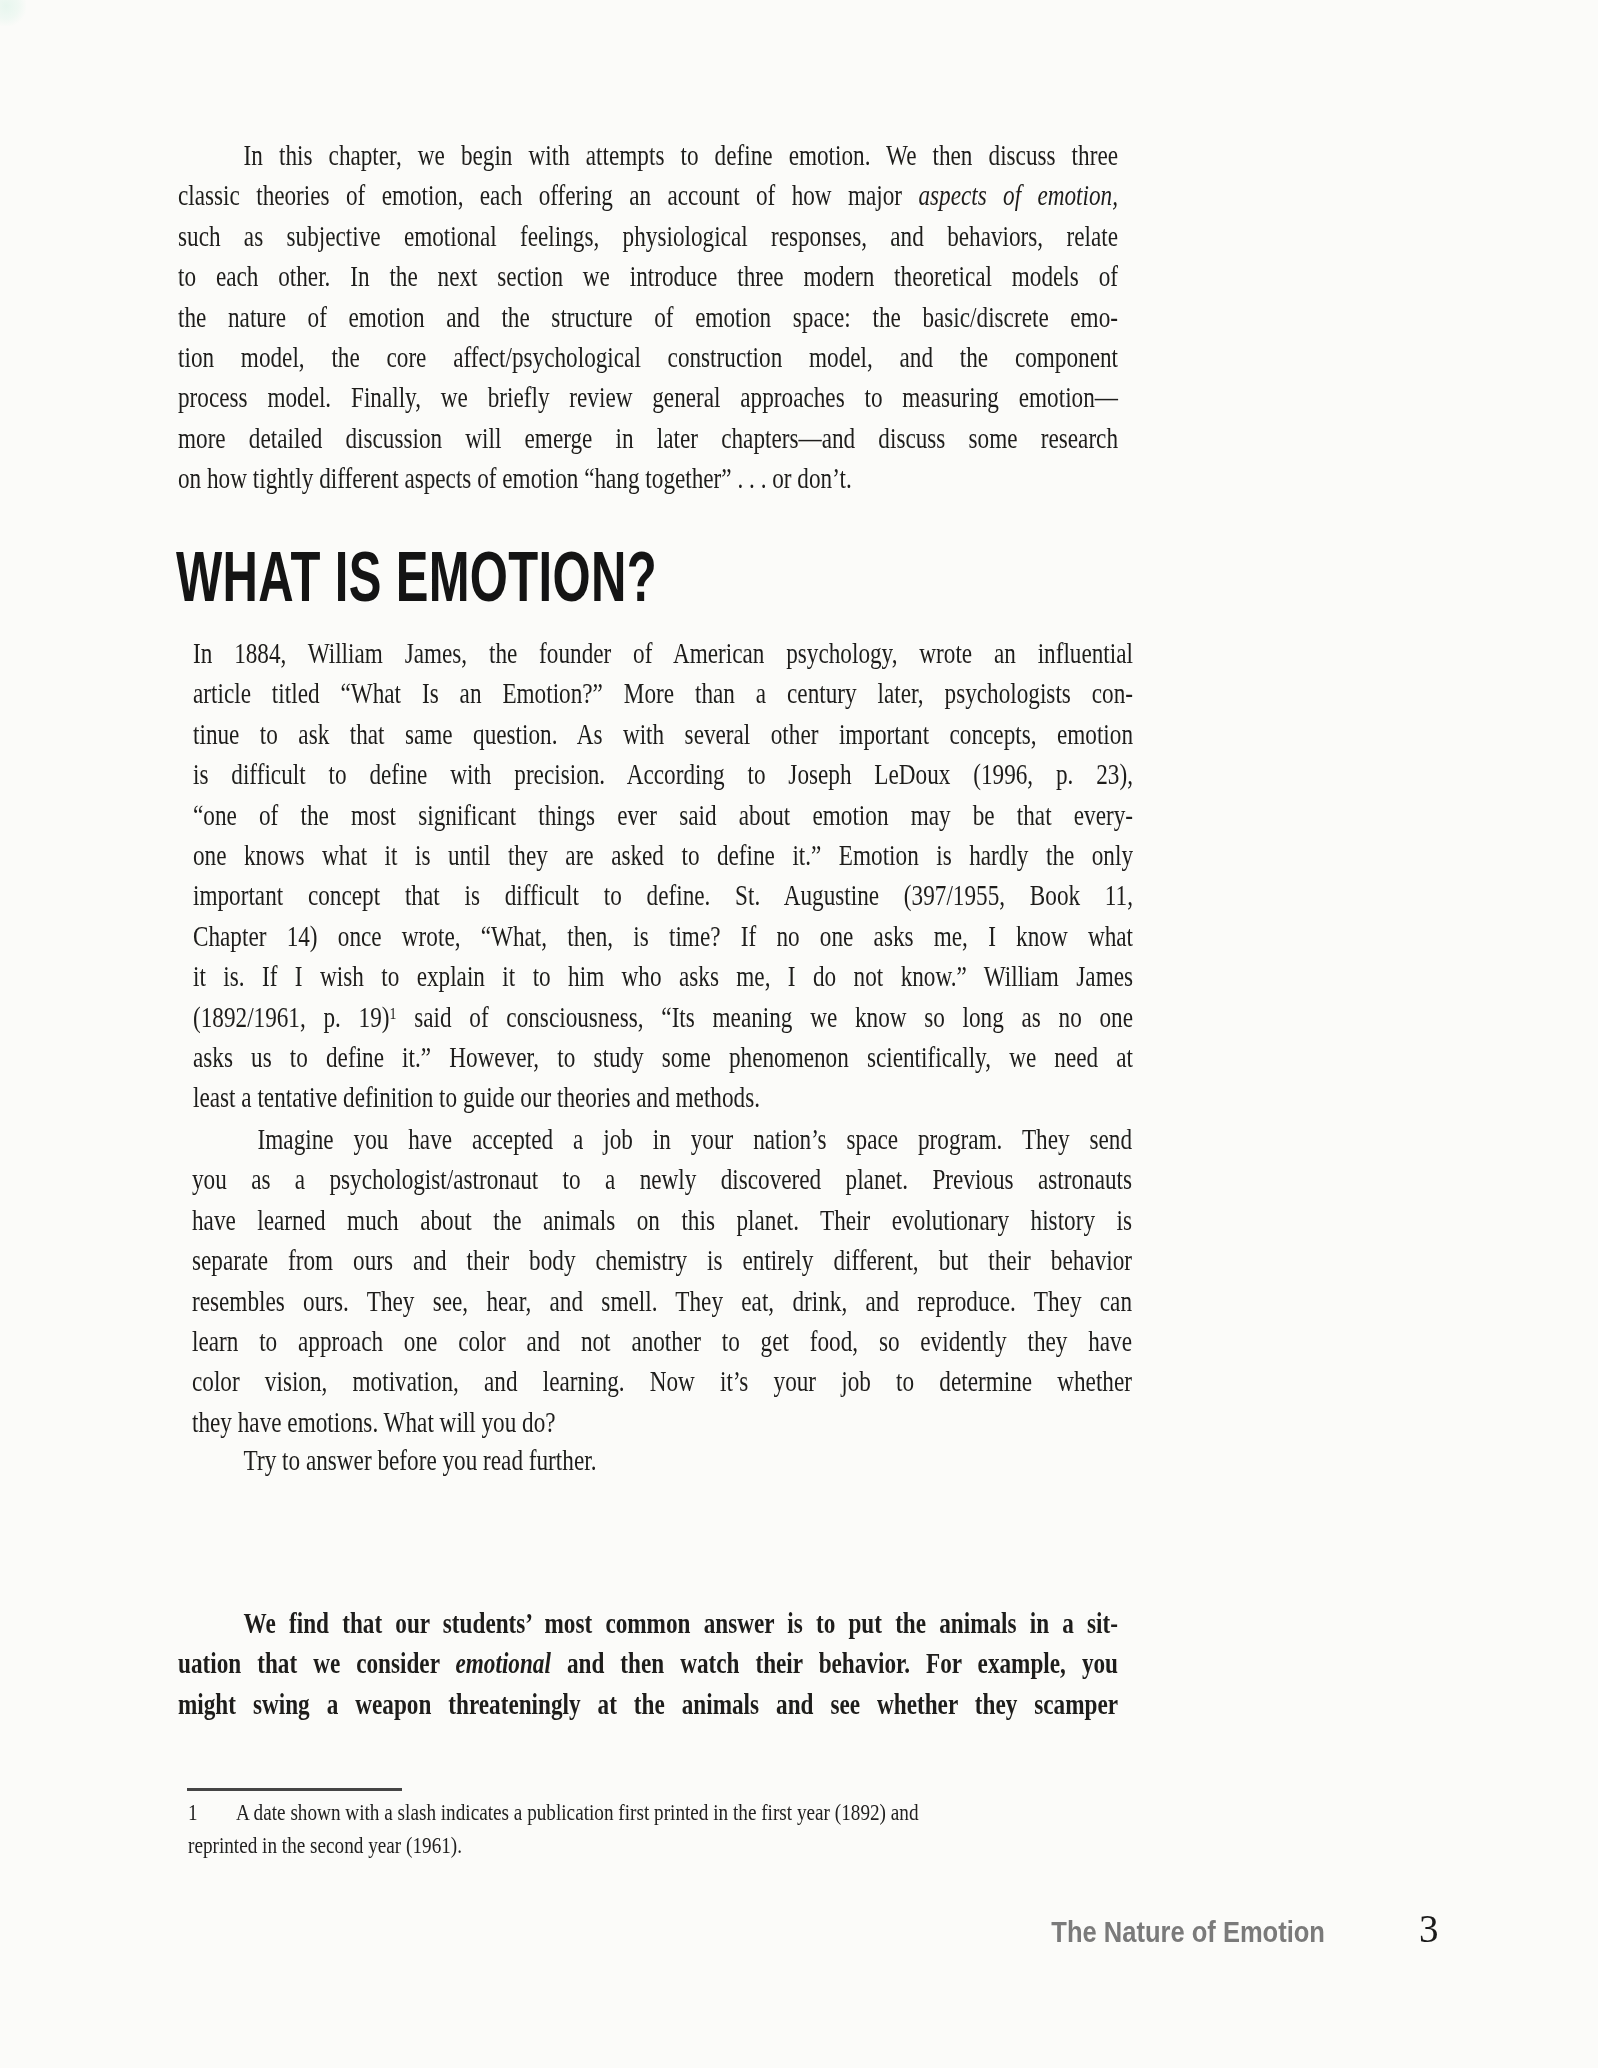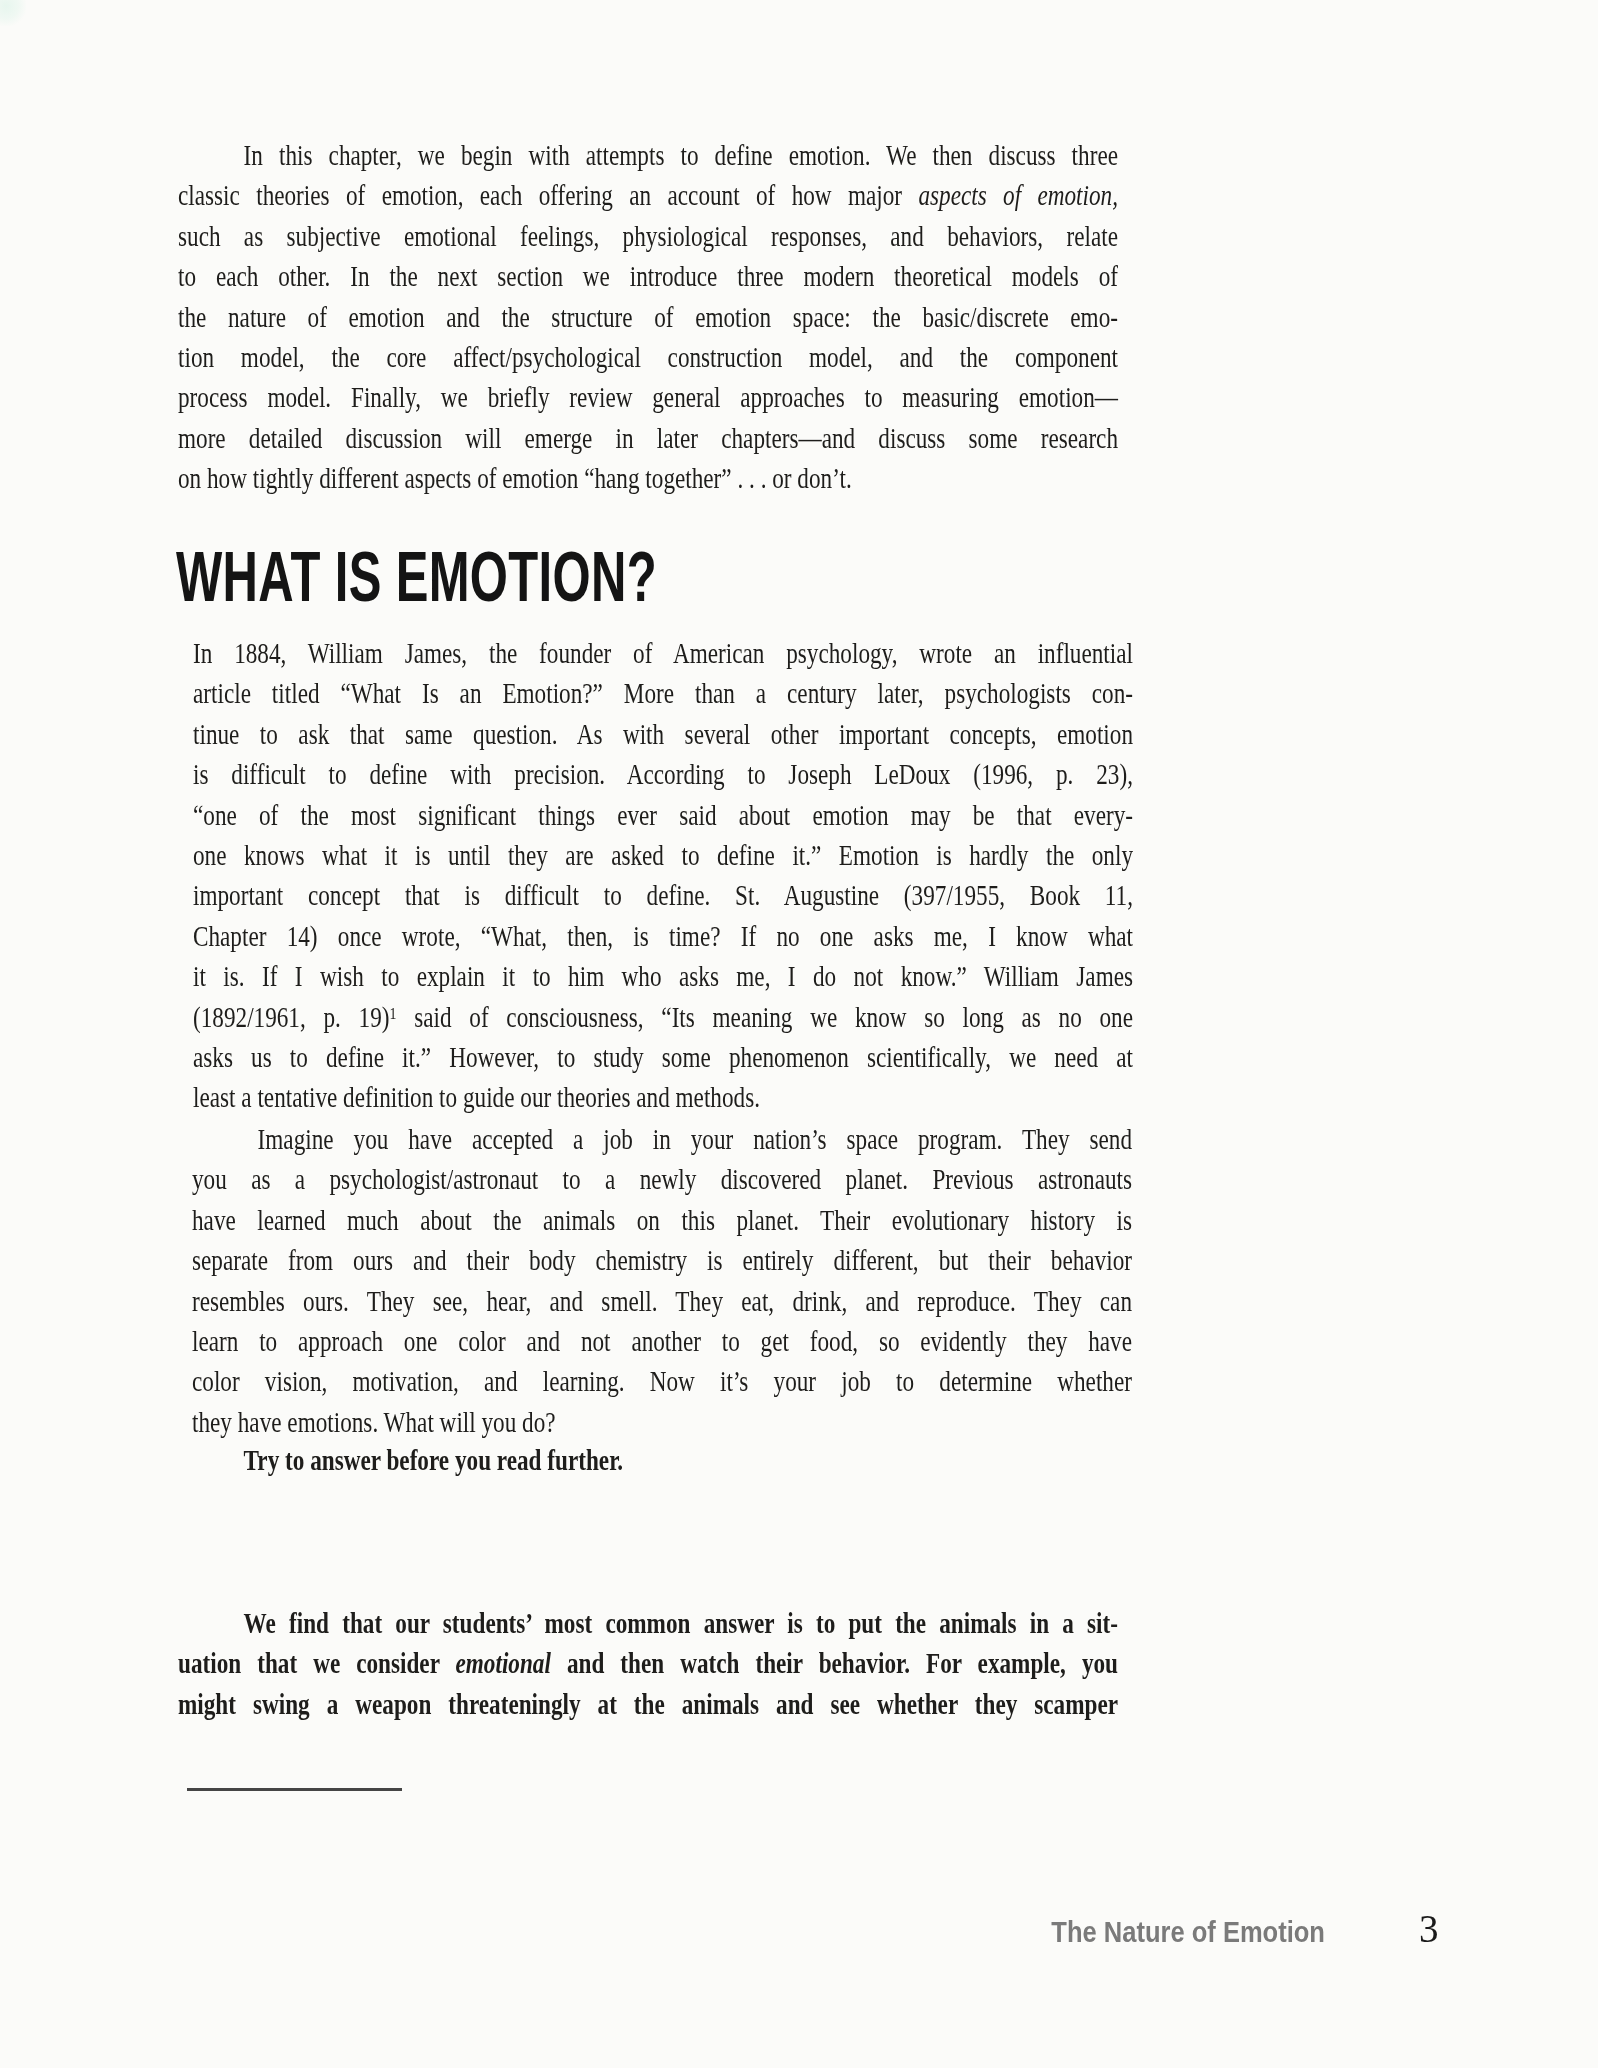--- a/index.html
+++ b/index.html
@@ -106,25 +106,31 @@
         <div class="ln jl il"><span>Imagine you have accepted a job in your nation’s space program. They send</span></div>
         <div class="ln jl"><span>you as a psychologist/astronaut to a newly discovered planet. Previous astronauts</span></div>
         <div class="ln jl"><span>have learned much about the animals on this planet. Their evolutionary history is</span></div>
         <div class="ln jl"><span>separate from ours and their body chemistry is entirely different, but their behavior</span></div>
         <div class="ln jl"><span>resembles ours. They see, hear, and smell. They eat, drink, and reproduce. They can</span></div>
         <div class="ln jl"><span>learn to approach one color and not another to get food, so evidently they have</span></div>
         <div class="ln jl"><span>color vision, motivation, and learning. Now it’s your job to determine whether</span></div>
         <div class="ln"><span>they have emotions. What will you do?</span></div>
       </div>
     </div>
-    <div class="para" style="top: 1440px; left: 178px; font-weight: bold;">
+    <div class="para" style="top: 1440px; left: 178px;">
       <div class="pscale">
         <div class="ln il"><span>Try to answer before you read further.</span></div>
       </div>
     </div>
     <div class="para" style="top: 1603px; left: 178px; font-weight: bold;">
       <div class="pscale">
         <div class="ln jl il"><span>We find that our students’ most common answer is to put the animals in a sit-</span></div>
         <div class="ln jl"><span>uation that we consider </span><i>emotional</i><span> and then watch their behavior. For example, you</span></div>
         <div class="ln jl"><span>might swing a weapon threateningly at the animals and see whether they scamper</span></div>
       </div>
     </div>
+    <div class="para fn" style="top: 1796px; left: 188px;">
+      <div class="pscale">
+        <div class="ln"><span>1  A date shown with a slash indicates a publication first printed in the first year (1892) and</span></div>
+        <div class="ln"><span>reprinted in the second year (1961).</span></div>
+      </div>
+    </div>
   </div>
 
 </body></html>

